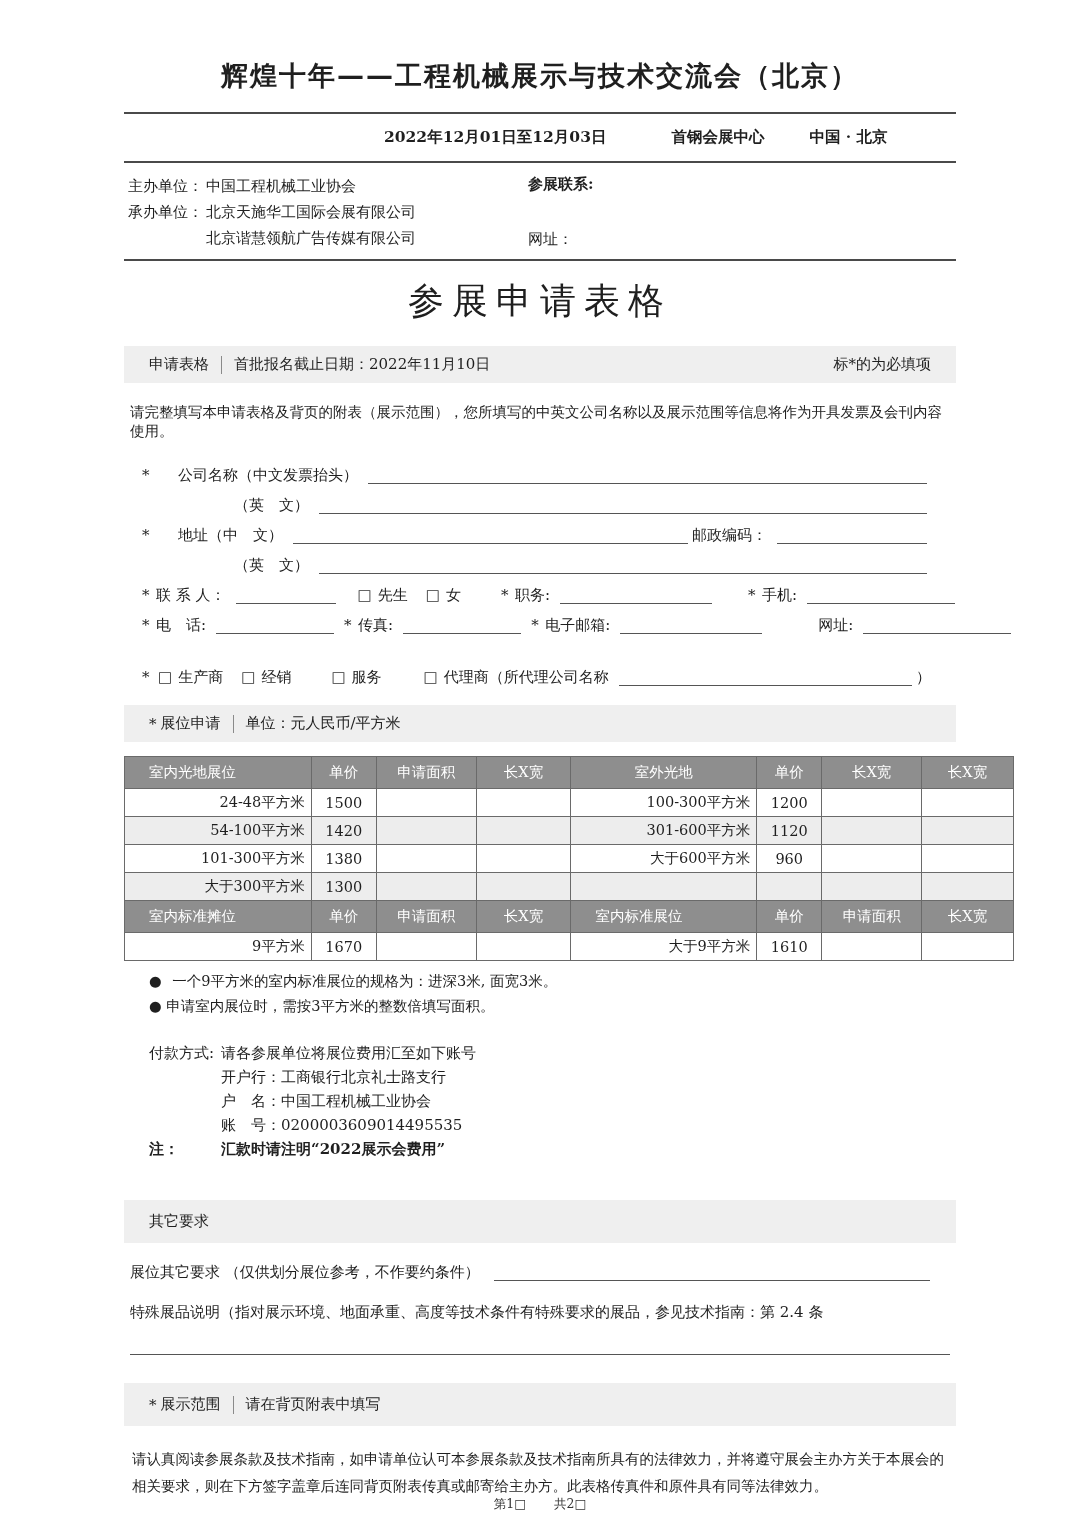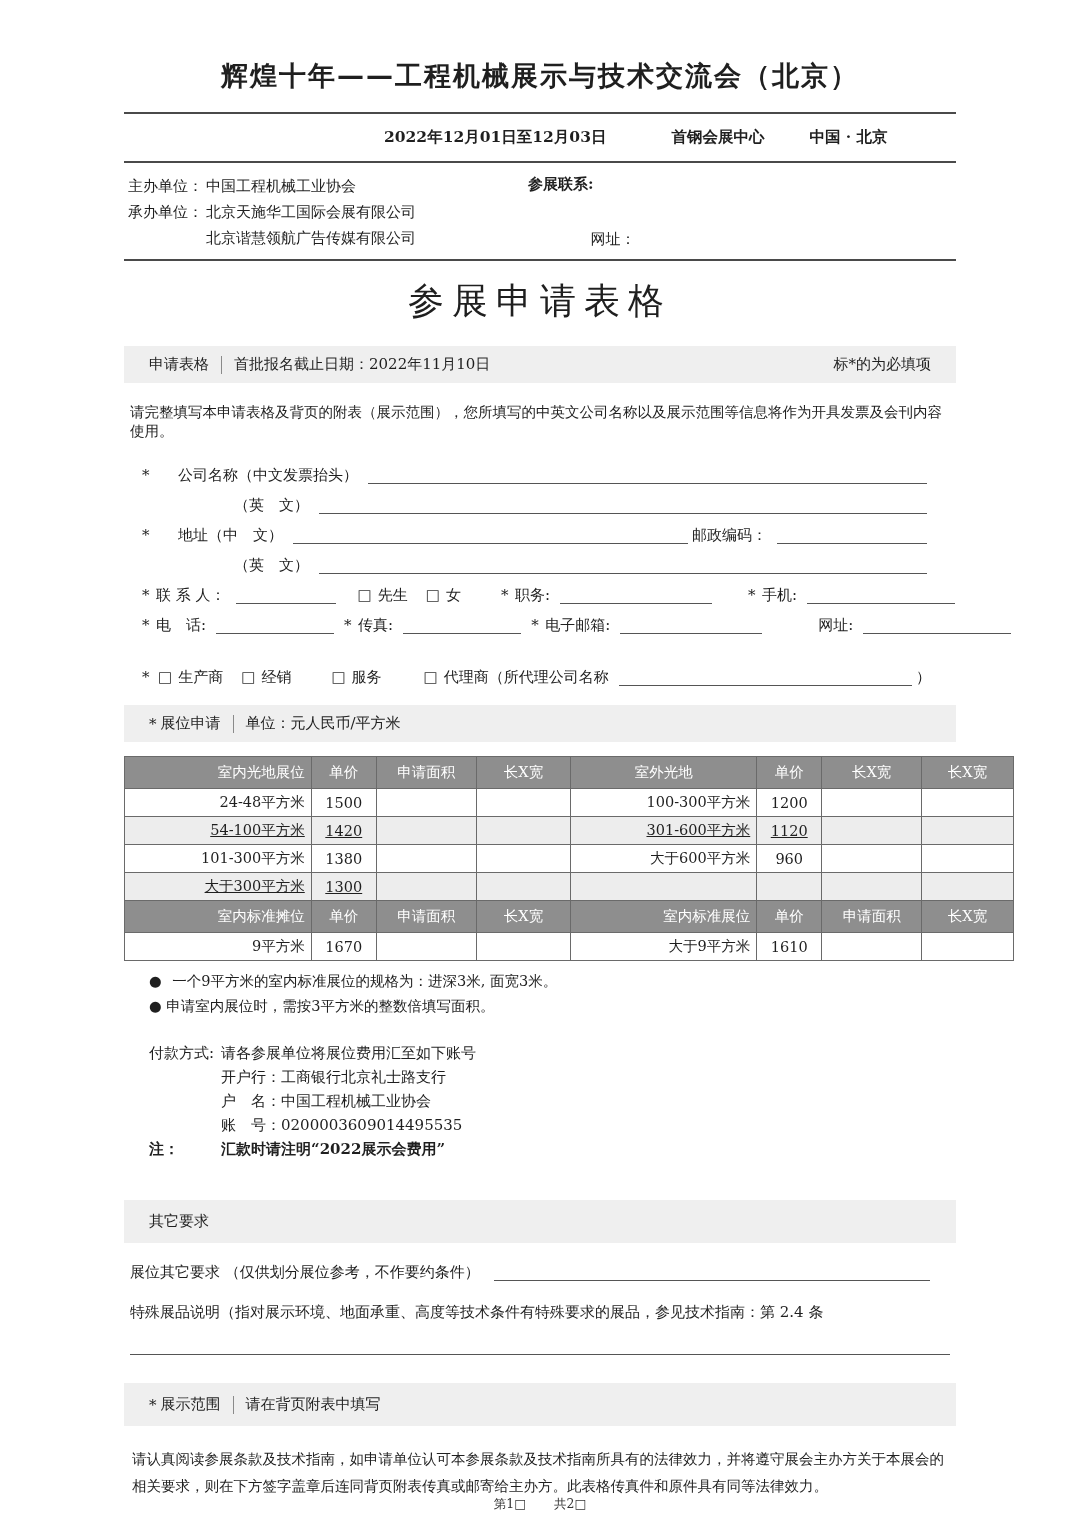--- a/index.html
+++ b/index.html
@@ -32,21 +32,21 @@
   .date-row .venue { margin-left:65px; }
   .date-row .loc { margin-left:45px; }
 
   .org-block { display:flex; padding:12px 0 10px 4px; font-size:15px; }
   .org-left { width:400px; }
   .org-left .orow { display:flex; margin-bottom:4px; line-height:22px; }
   .org-left .olabel { width:78px; }
   .org-indent { margin-left:78px; line-height:22px; }
   .org-right { flex:1; display:flex; flex-direction:column; justify-content:space-between; }
   .contact-label { font-weight:bold; }
-  .org-right-bottom { display:flex;text-align:center; }
+  .org-right-bottom { display:flex; }
   .org-right-bottom .weblabel { width:170px; }
 
   .form-title {
     text-align:center;
     font-size:36px;
     letter-spacing:8px;
     margin:16px 0 20px 0;
     font-weight:normal;
   }
 
@@ -92,24 +92,24 @@
   table.booth th, table.booth td {
     border:1px solid #6a6a6a;
     padding:0 6px;
     height:28px;
   }
   table.booth th {
     background:#8e8e8e; color:#ffffff;
     font-weight:normal; height:32px;
     text-align:center;
   }
-  table.booth th.cat { text-align:right; padding-left:24px; }
+  table.booth th.cat { text-align:left; padding-left:24px; }
   table.booth td { text-align:center; }
   table.booth td.cat { text-align:right; padding-left:24px; }
-  table.booth tr.alt td { background:#ededed;text-decoration:underline; }
+  table.booth tr.alt td { background:#ededed; }
 
   .notes { margin:10px 0 0 25px; font-size:14.5px; }
   .notes .nrow { margin-bottom:4px; line-height:21px; }
   .notes .bullet { margin-right:6px; }
 
   .payment {
     margin:26px 0 0 25px;
     font-size:15px;
     display:grid;
     grid-template-columns:72px auto;

